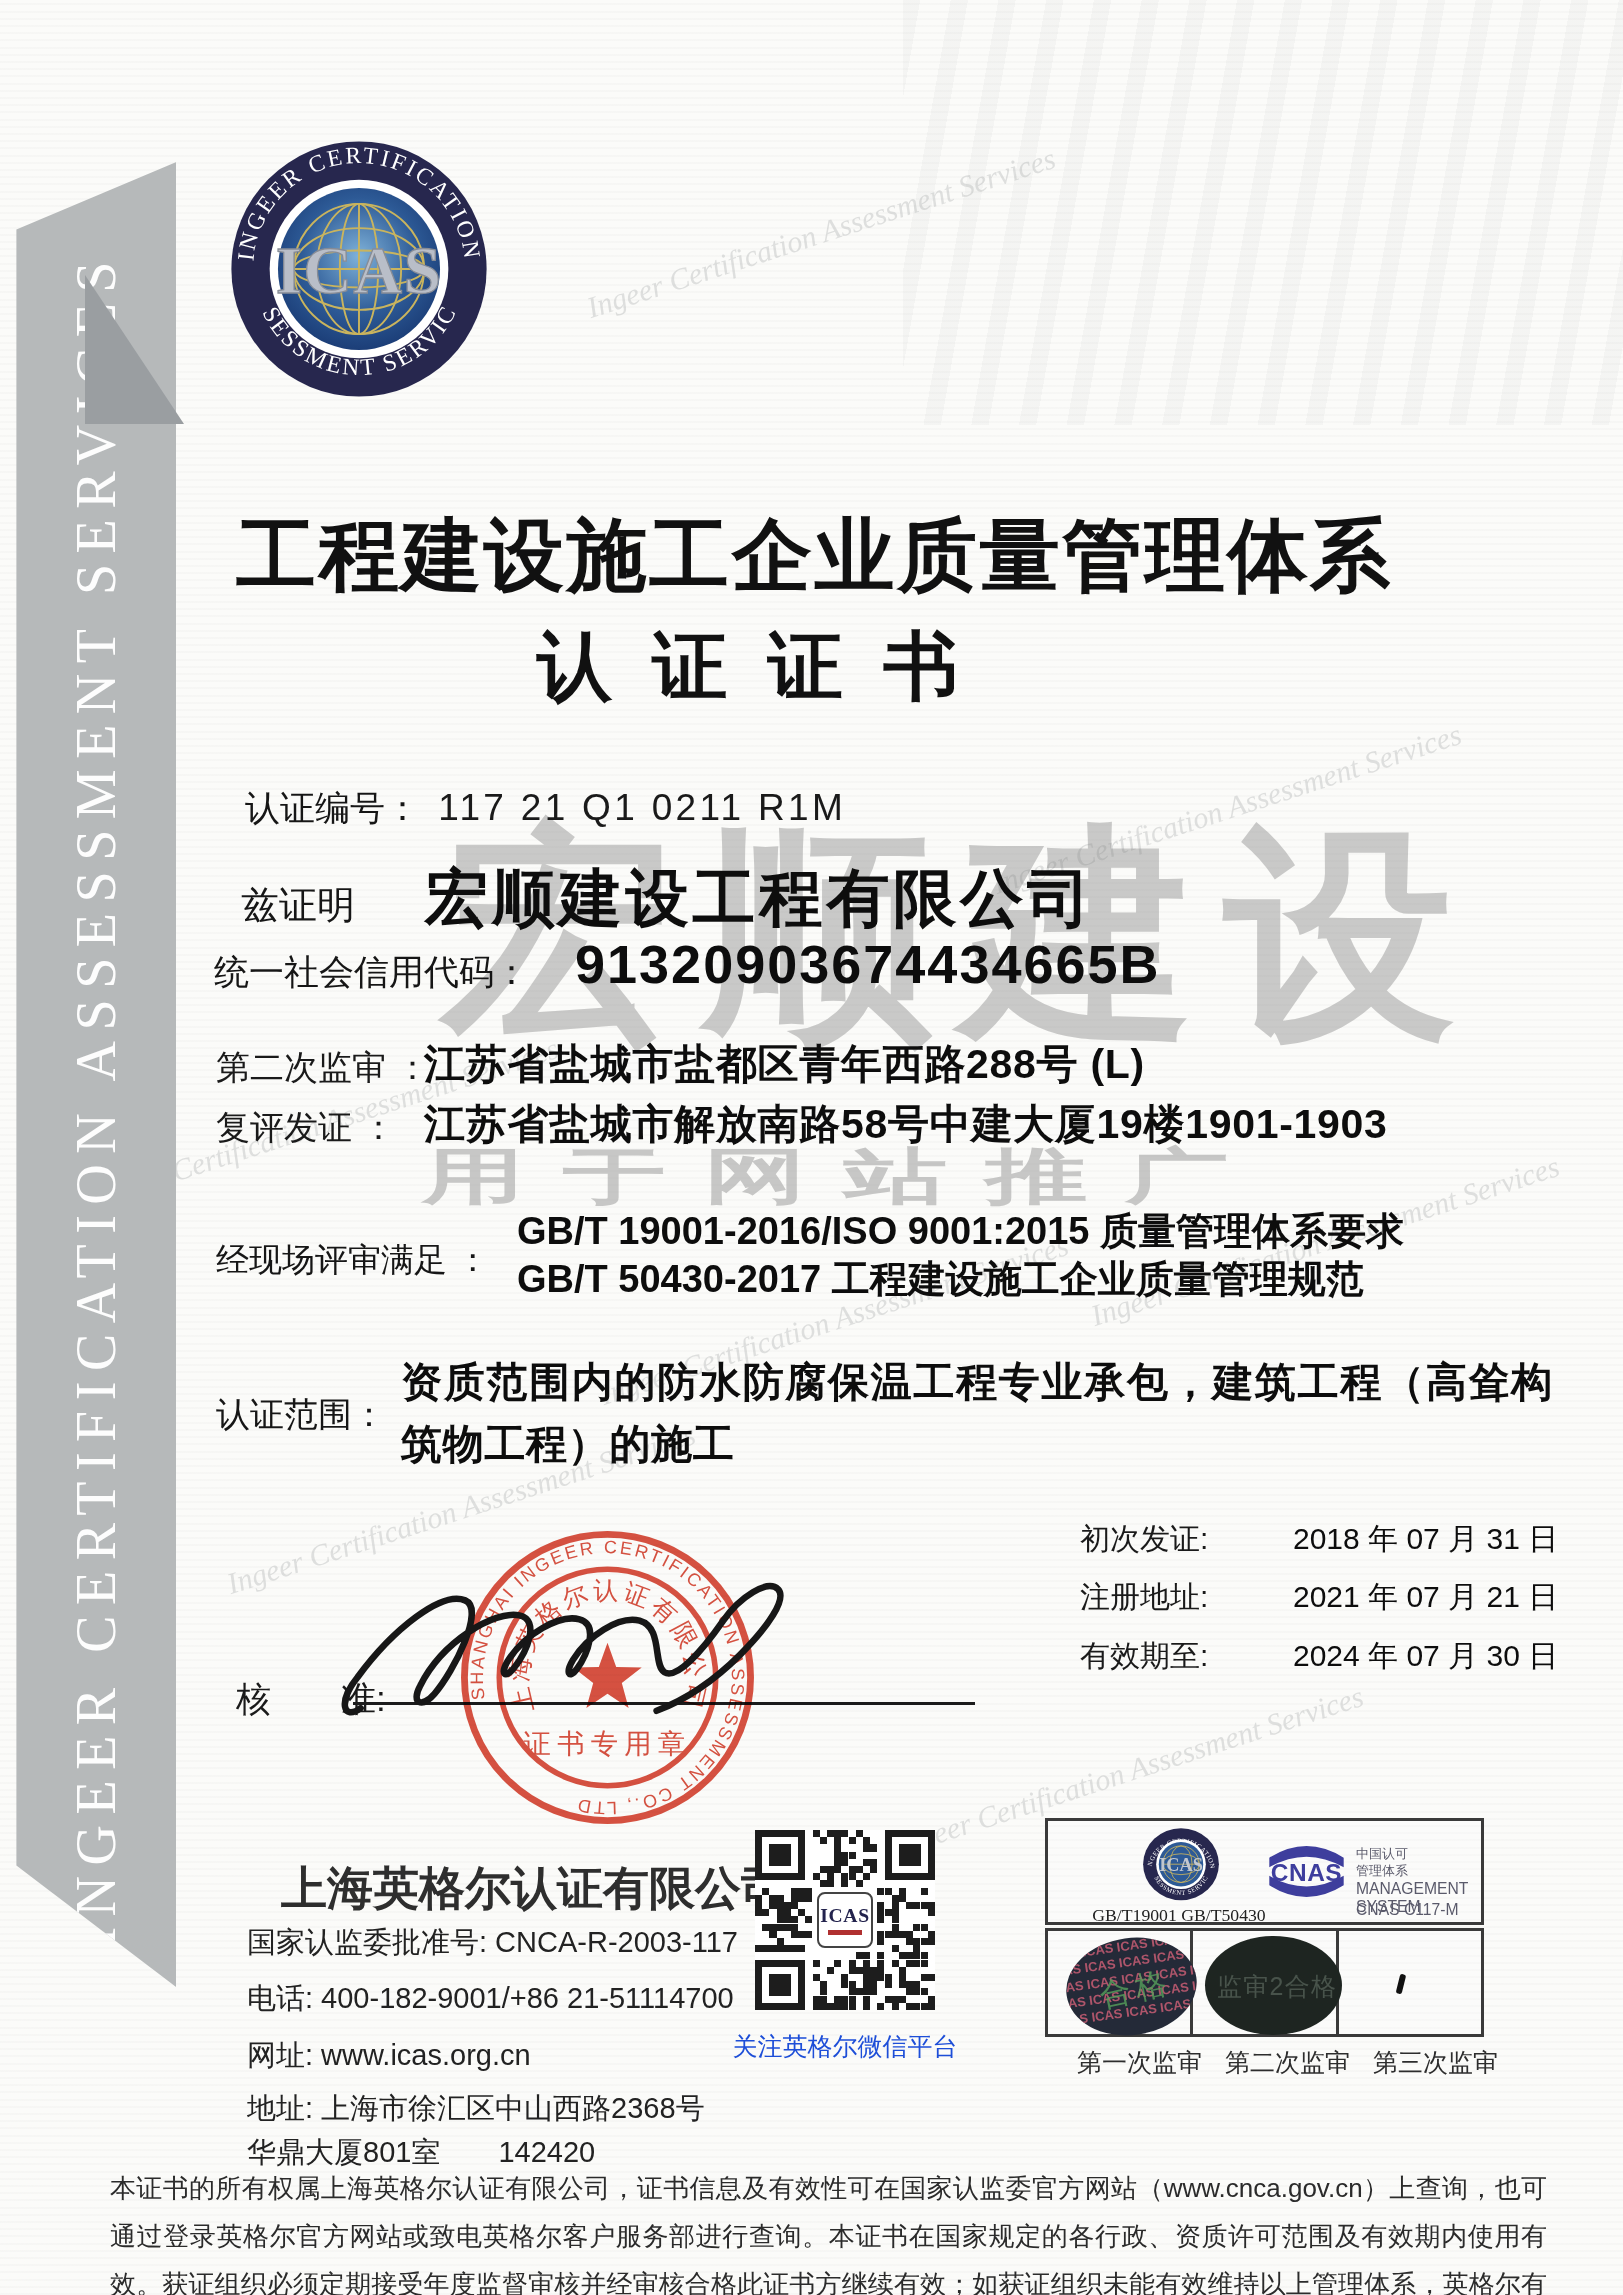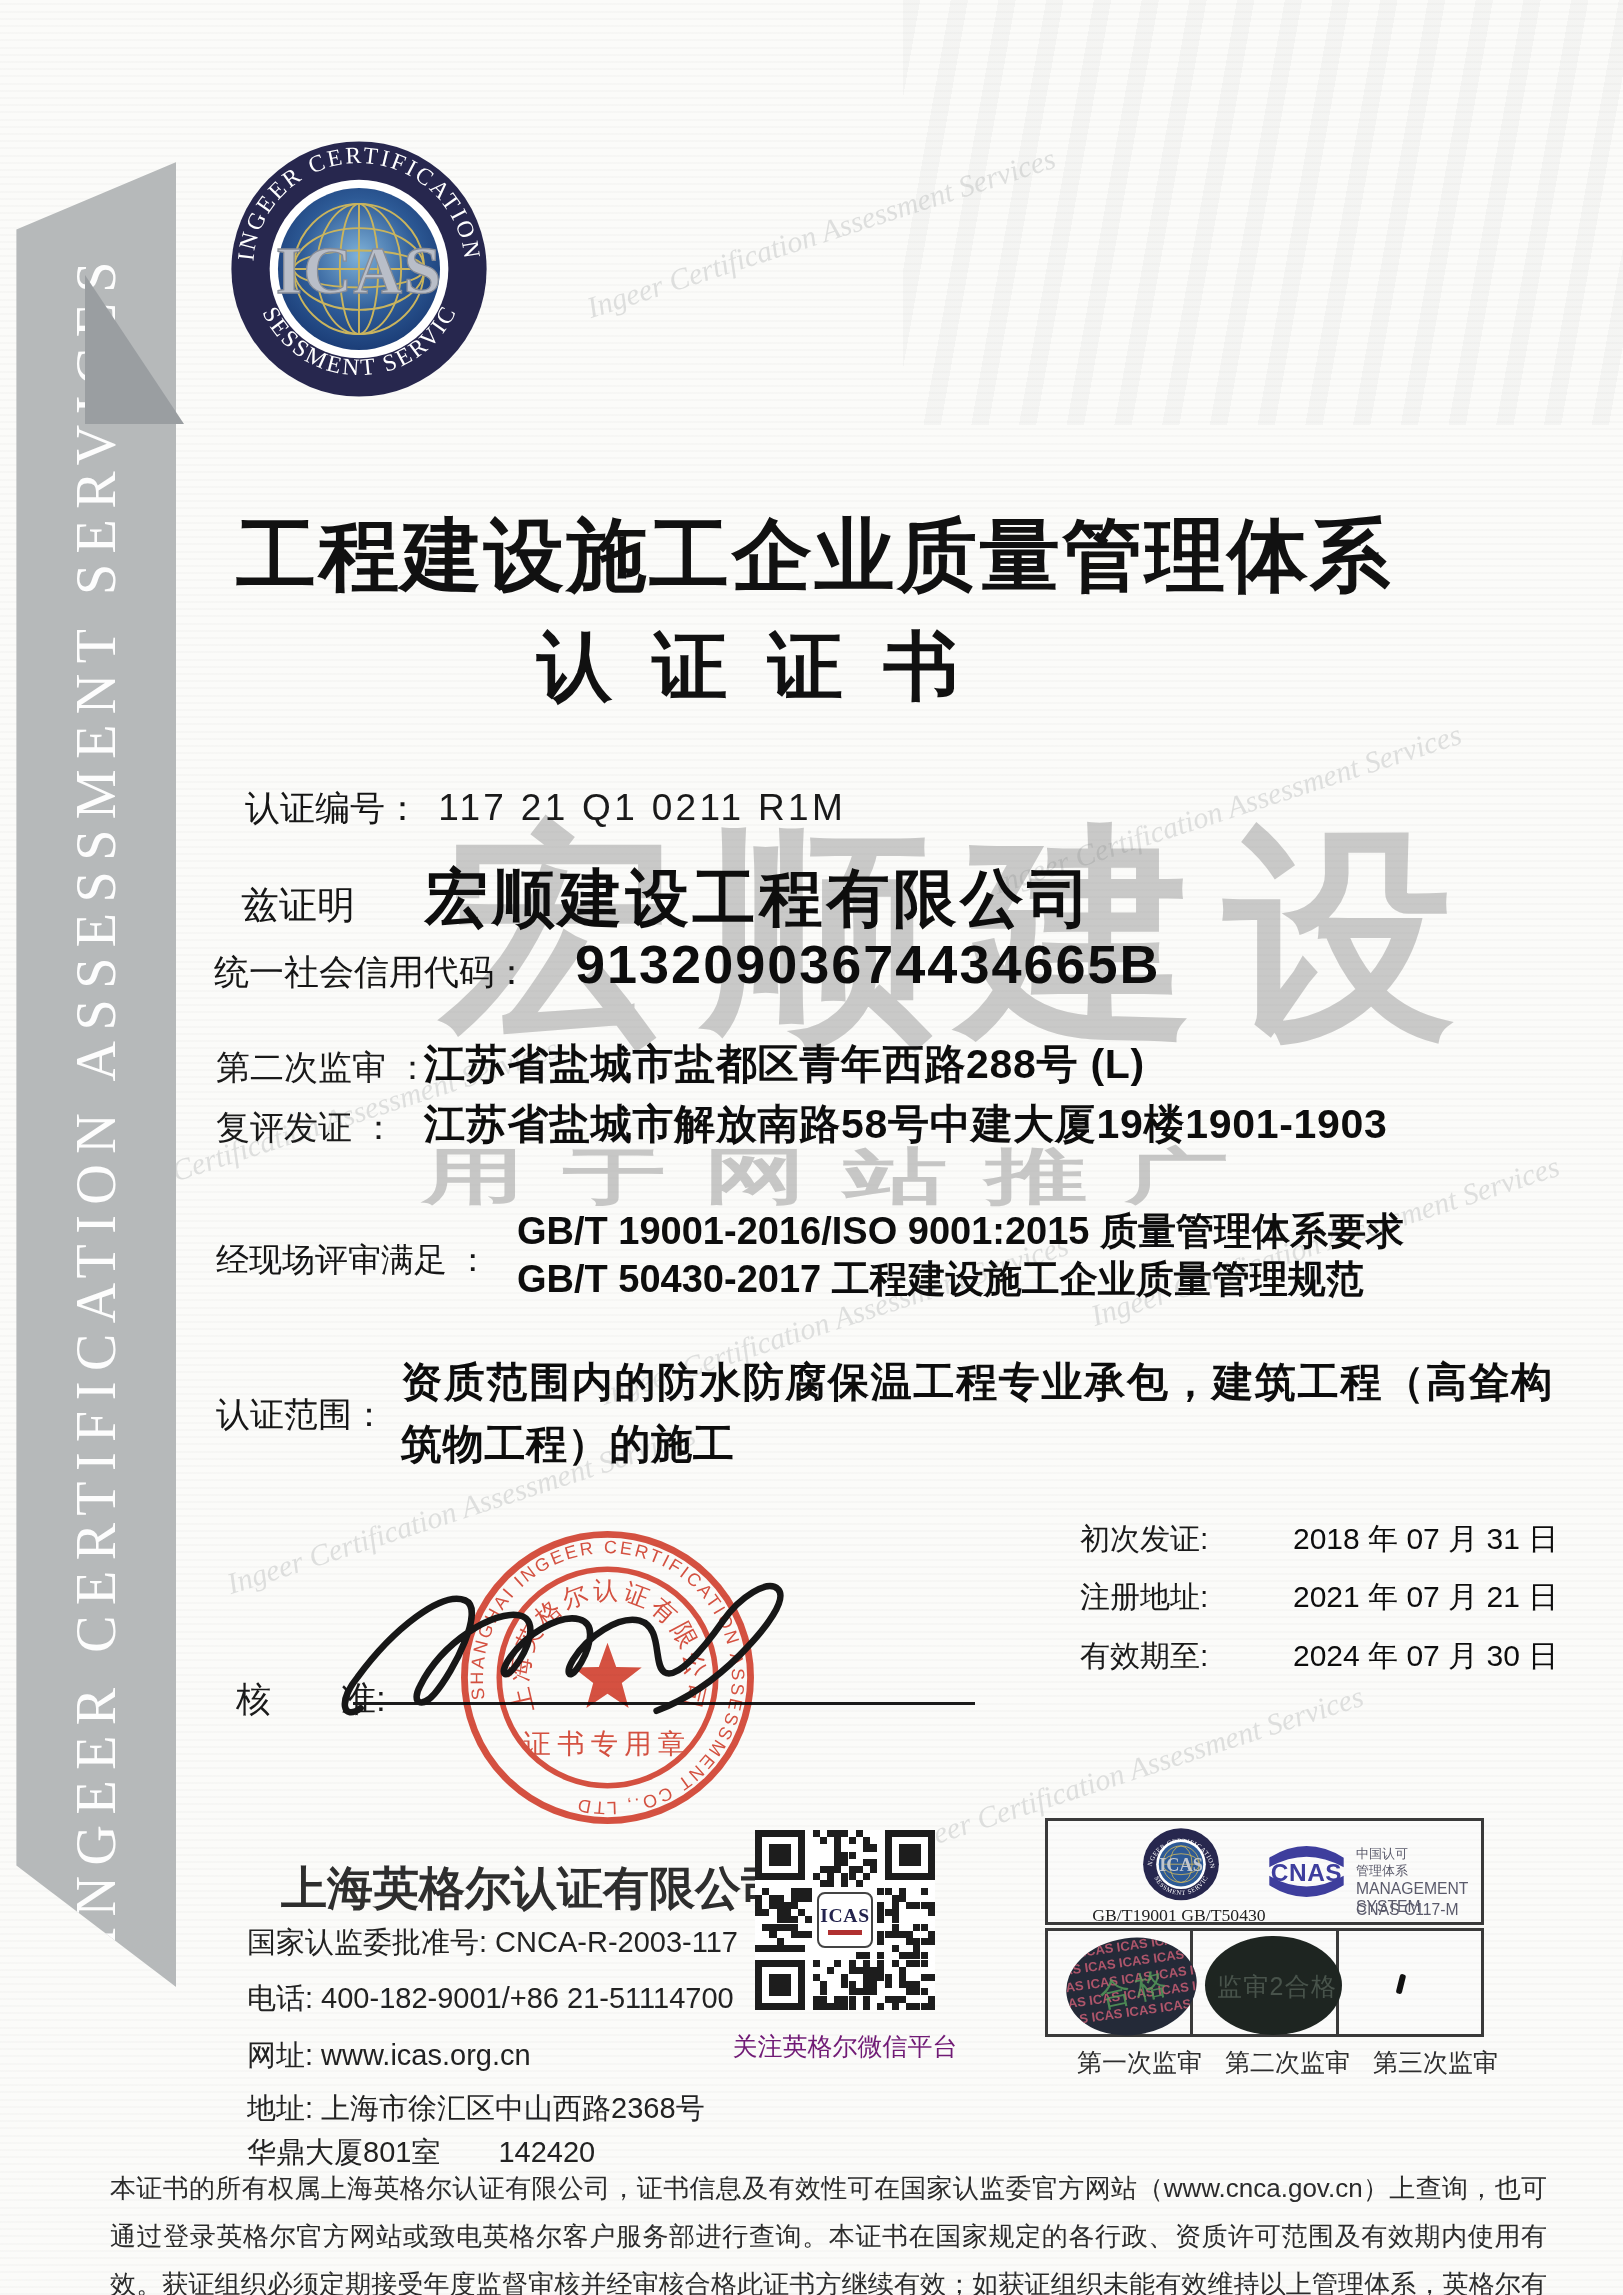--- a/index.html
+++ b/index.html
@@ -54,21 +54,21 @@
   .info{left:247px;font-size:29px;color:#222;}
   
   #qr{left:755px;top:1830px;width:180px;height:180px;z-index:3;background:#fff;}
   #qr .mod{position:absolute;background:#1d1d1d;}
   #qr .fo{position:absolute;width:50px;height:50px;border:7.2px solid #1d1d1d;box-sizing:border-box;}
   #qr .fi{position:absolute;width:21.6px;height:21.6px;background:#1d1d1d;}
   #qr-logo{position:absolute;left:62px;top:62px;width:56px;height:56px;background:#fff;border:2px solid #444;
         border-radius:7.9px;box-sizing:border-box;display:flex;flex-direction:column;align-items:center;justify-content:center;z-index:2;}
   #qr-logo .ic{font-family:"Liberation Serif",serif;font-weight:bold;font-size:19.6px;color:#23234d;letter-spacing:0.7px;}
   #qr-logo .bar{width:34px;height:5.2px;background:#b03030;margin-top:2.6px;}
-  #qr-cap{left:732px;top:2030px;width:226px;text-align:center;font-size:25px;color:#701a75;z-index:3;}
+  #qr-cap{left:732px;top:2030px;width:226px;text-align:center;font-size:25px;color:#1d4ed8;z-index:3;}
   
   .tbox{border:3.3px solid #3a3a3a;box-sizing:border-box;z-index:3;background:rgba(255,255,255,.2);}
   #row1{left:1045px;top:1818px;width:439px;height:107px;}
   #row2{left:1045px;top:1928px;width:439px;height:109px;display:flex;}
   #row2 .cell{flex:1;border-right:3.3px solid #3a3a3a;position:relative;}
   #row2 .cell:last-child{border-right:none;}
   .audit-cap{top:2046px;font-size:25px;color:#2d2d2d;z-index:3;}
   #icas-cap{position:absolute;left:33px;top:84px;width:196px;text-align:center;
         font-family:"Liberation Serif",serif;font-size:17.7px;color:#222;}
   .cnas-txt{position:absolute;color:#5a5a6b;}

